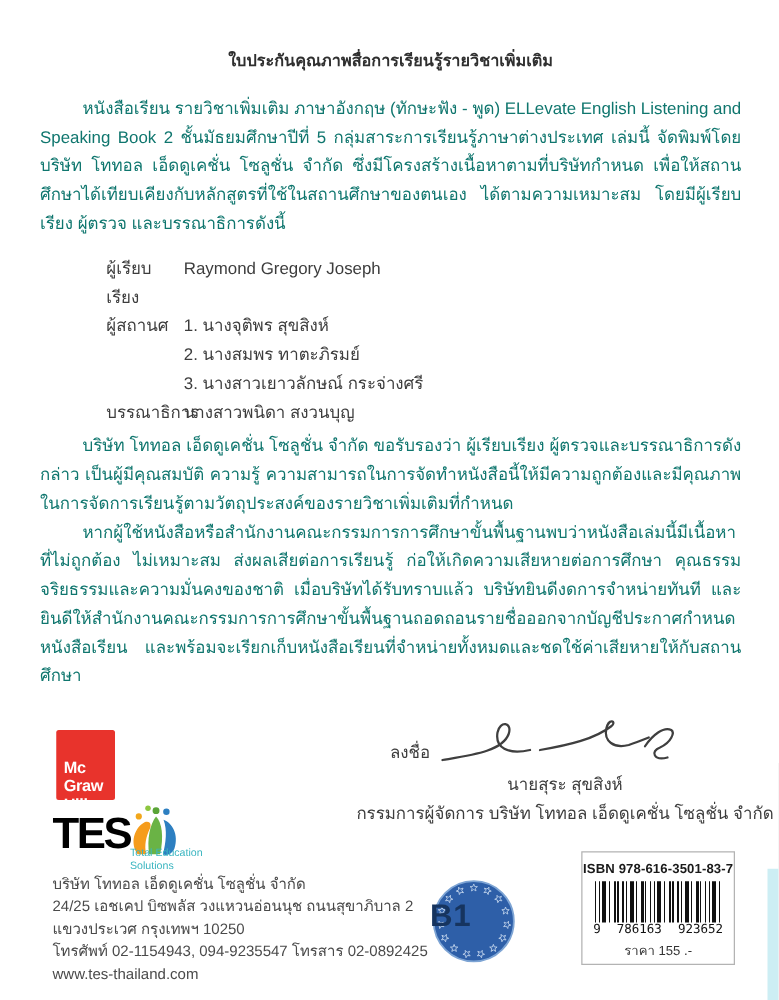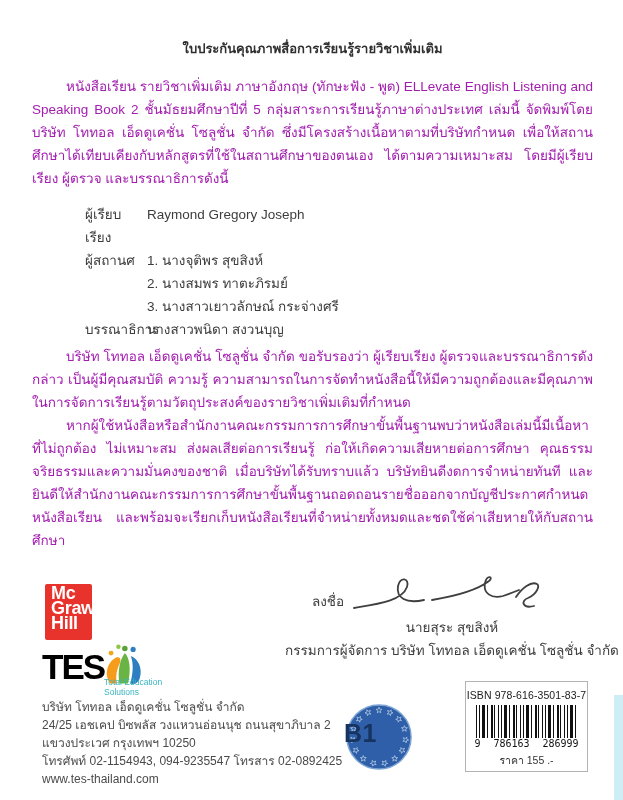--- a/index.html
+++ b/index.html
@@ -2,44 +2,44 @@
 <html><head>
 <meta charset="utf-8">
 <style>
   html,body{margin:0;padding:0;background:#e9e9e9;}
   .page{
     position:relative;width:623px;height:800px;background:#ffffff;margin:0 auto;
     font-family:"Liberation Sans","DejaVu Sans",sans-serif;color:#3d3d3d;overflow:hidden;
   }
   .content{position:absolute;left:32px;top:0;width:561px;}
   .doc-title{margin-top:38px;text-align:center;font-size:13px;font-weight:bold;color:#2f2f2f;}
-  .para{margin-top:14px;font-size:13.5px;line-height:23px;text-align:justify;text-indent:34px;color:#a21caf;}
+  .para{margin-top:14px;font-size:13.5px;line-height:23px;text-align:justify;text-indent:34px;color:#0f766e;}
   .para.first{margin-top:16px;}
   .para.tight{margin-top:0;}
   .credits{margin:13px 0 4px 53px;font-size:13.5px;line-height:23px;}
   .credit-row{display:flex;}
   .credit-label{width:62px;flex:0 0 62px;}
   .credit-value{flex:1;}
   .sig-block{position:relative;height:100px;margin-top:16px;}
   .sig-label{position:absolute;left:280px;top:22px;font-size:13.5px;}
   .sig-svg{position:absolute;left:318px;top:0;}
   .sig-name{position:absolute;left:320px;top:48px;width:200px;text-align:center;font-size:13.5px;}
   .sig-pos{position:absolute;left:240px;top:71px;width:360px;text-align:center;font-size:13.5px;}
   
   .mh-logo{position:absolute;left:45px;top:584px;width:47px;height:56px;background:#e8332c;border-radius:2px;
-    color:#fff;font-weight:bold;font-size:18px;line-height:15px;padding:2px 0 0 6px;box-sizing:border-box;letter-spacing:-0.3px;}
+    color:#fff;font-weight:bold;font-size:13px;line-height:15px;padding:22px 0 0 6px;box-sizing:border-box;letter-spacing:-0.3px;}
   .tes-block{position:absolute;left:42px;top:645px;width:170px;height:52px;}
   .tes-acronym{position:absolute;left:0;top:4px;font-size:35px;font-weight:bold;color:#000000;letter-spacing:-2px;line-height:1;}
   .tes-icon{position:absolute;left:58px;top:-3px;}
   .tes-tagline{position:absolute;left:62px;top:33px;font-size:8.5px;line-height:9.5px;color:#3ab5c0;}
   .address{position:absolute;left:42px;top:698px;font-size:12px;line-height:18px;color:#4a4a4a;}
   .badge{position:absolute;left:344px;top:702px;width:70px;height:70px;}
   .badge-label{position:absolute;left:0;top:17px;width:70px;text-align:left;font-size:25px;font-weight:bold;color:#16345f;letter-spacing:0.5px;}
   .isbn-box{position:absolute;left:465px;top:681px;width:123px;height:91px;background:#fff;border:1px solid #b3b3b3;box-sizing:border-box;text-align:center;}
-  .isbn-text{margin-top:7px;font-size:10.5px;color:#1a1a1a;letter-spacing:0.1px;font-weight:normal;}
+  .isbn-text{margin-top:7px;font-size:10.5px;color:#1a1a1a;letter-spacing:0.1px;font-weight:bold;}
   .barcode{width:102px;height:33px;margin:4px auto 0 auto;
     background:repeating-linear-gradient(90deg,#111 0 1px,#fff 1px 3px,#111 3px 4px,#fff 4px 6px,#111 6px 9px,#fff 9px 11px,#111 11px 12px,#fff 12px 15px,#111 15px 17px,#fff 17px 18px,#111 18px 19px,#fff 19px 22px);}
   .barcode-digits{width:108px;margin:0 auto;display:flex;justify-content:space-between;font-family:"DejaVu Sans Mono","Liberation Mono",monospace;font-size:10px;color:#111;padding:0 2px;box-sizing:border-box;}
   .price{margin-top:3px;font-size:10.5px;color:#333;}
   .edge-strip{position:absolute;left:614px;top:695px;width:9px;height:105px;background:#cdeef4;}
 </style>
 </head>
 <body>
 
 <div class="page">
@@ -144,20 +144,20 @@
     </svg>
     <div class="badge-label">B1</div>
   </div>
 
   <div class="isbn-box">
     <div class="isbn-text">ISBN 978-616-3501-83-7</div>
     <div class="barcode"></div>
     <div class="barcode-digits">
       <span>9</span>
       <span>786163</span>
-      <span>286999</span>
+      <span>923652</span>
     </div>
     <div class="price">ราคา 155 .-</div>
   </div>
 
   <div class="edge-strip"></div>
 
 </div>
 
 </body></html>

